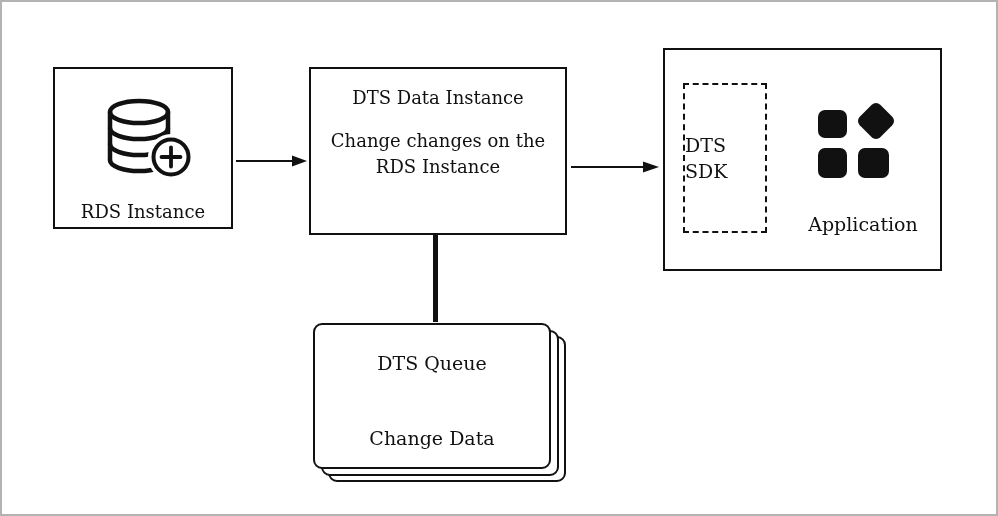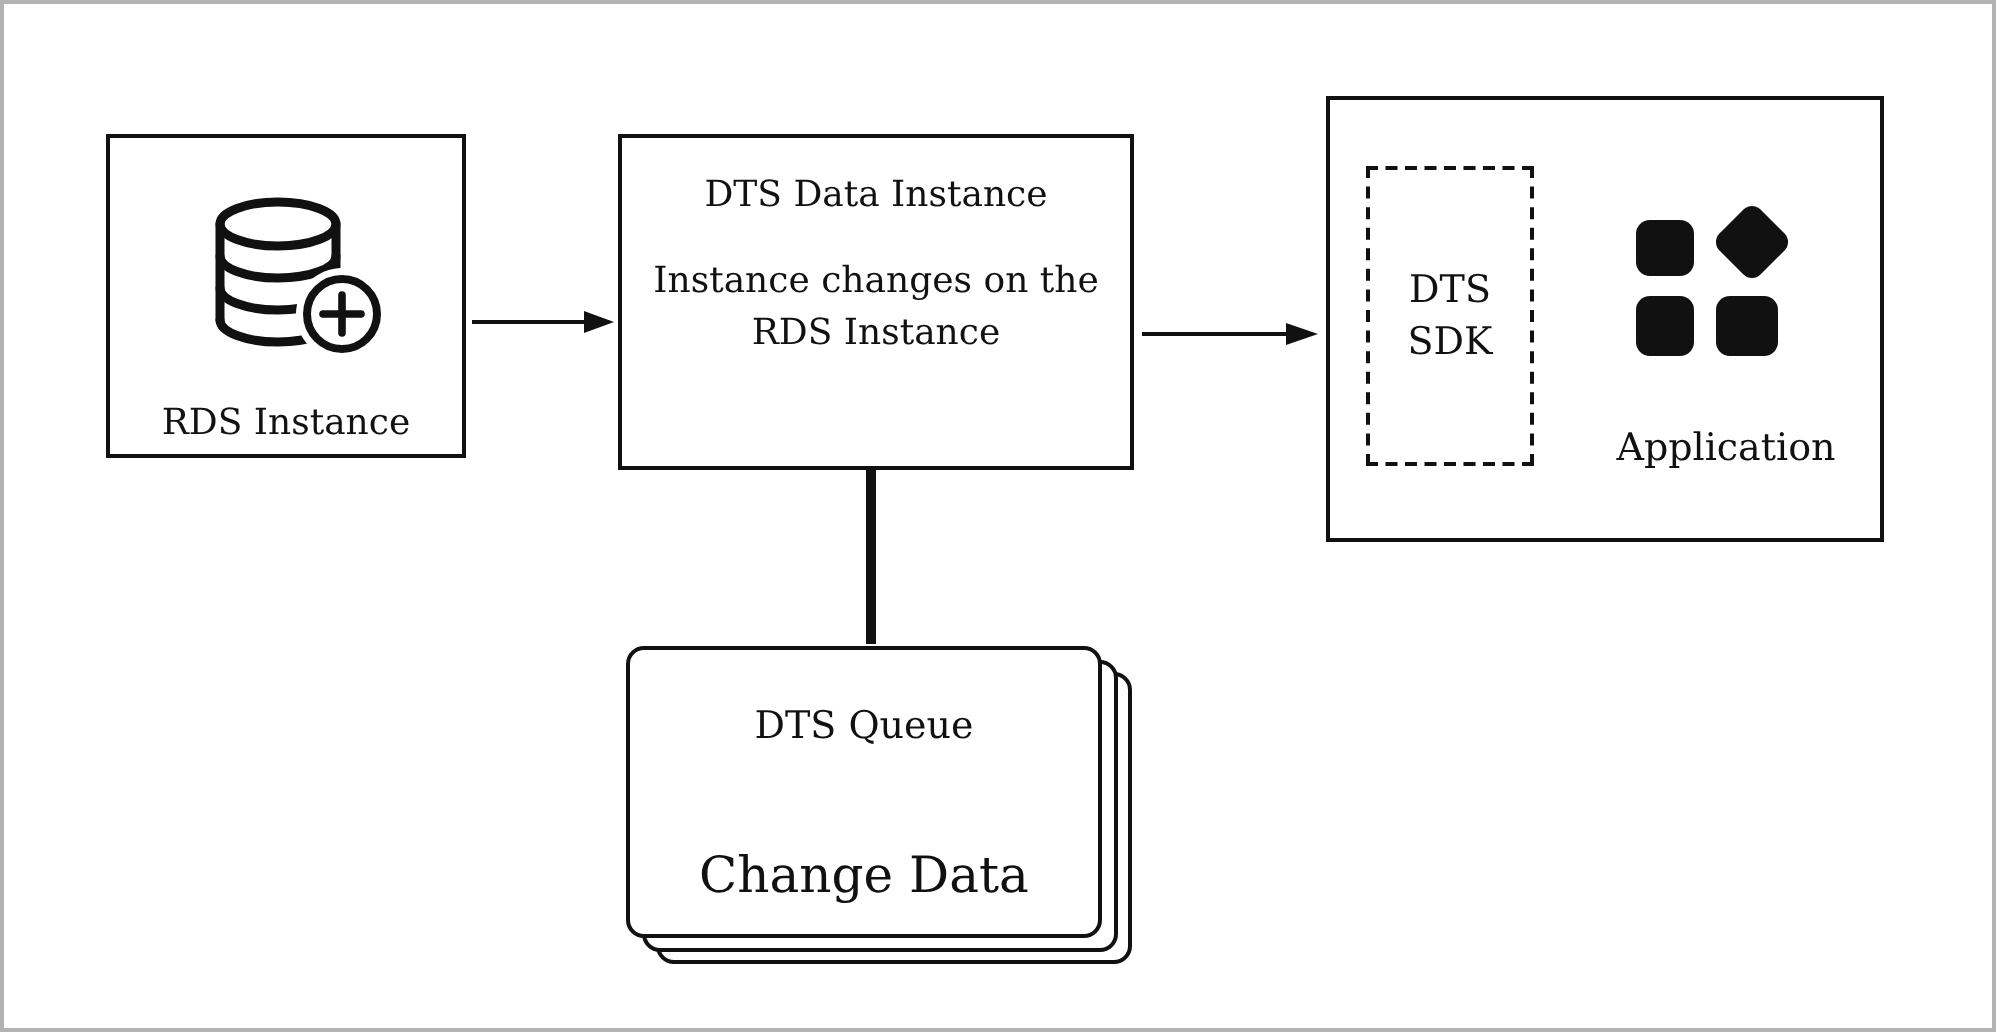--- a/index.html
+++ b/index.html
@@ -32,21 +32,21 @@
   }
   
   .capture-box { left: 309px; top: 67px; width: 258px; height: 168px; text-align: center; }
   .capture-title { margin-top: 18px; font-size: 18px; line-height: 22px; }
   .capture-desc { margin-top: 19px; font-size: 18px; line-height: 26px; white-space: nowrap; }
   
   .app-box { left: 663px; top: 48px; width: 279px; height: 223px; }
   .sdk-box {
     position: absolute; left: 683px; top: 83px; width: 84px; height: 150px;
     border: 2px dashed #111111; box-sizing: border-box;
-    display: flex; flex-direction: column; align-items: center; justify-content: center;
+    display: flex; flex-direction: column; align-items: flex-start; justify-content: center;
     font-size: 19px; line-height: 26px; text-align: center;
   }
   .app-icon-wrap { position: absolute; left: 818px; top: 101px; width: 80px; height: 78px; }
   .app-label {
     position: absolute; left: 783px; top: 212px; width: 160px;
     text-align: center; font-size: 19px; line-height: 24px;
   }
   
   .queue-layer {
     position: absolute; width: 238px; height: 146px;
@@ -55,21 +55,21 @@
   }
   .queue-back2 { left: 328px; top: 336px; }
   .queue-back1 { left: 321px; top: 330px; }
   .queue-front { left: 313px; top: 323px; }
   .queue-title {
     position: absolute; left: 0; top: 26px; width: 100%;
     text-align: center; font-size: 19px; line-height: 24px;
   }
   .queue-subtitle {
     position: absolute; left: 0; top: 101px; width: 100%;
-    text-align: center; font-size: 25px; line-height: 24px;
+    text-align: center; font-size: 19px; line-height: 24px;
   }
   
   .arrow { position: absolute; }
   .v-connector {
     position: absolute; left: 433px; top: 235px; width: 5px; height: 87px;
     background: #111111;
   }
   svg { display: block; }
 </style>
 </head>
@@ -100,21 +100,21 @@
   </div>
 
   <svg class="arrow" style="left:236px; top:154px;" width="72" height="14" viewBox="0 0 72 14">
     <line x1="0" y1="7" x2="57" y2="7" stroke="#111111" stroke-width="2"></line>
     <polygon points="56,1.5 71,7 56,12.5" fill="#111111"></polygon>
   </svg>
 
   <div class="node capture-box">
     <div class="capture-title">DTS Data Instance</div>
     <div class="capture-desc">
-      <div>Instance changes on the</div>
+      <div>Change changes on the</div>
       <div>RDS Instance</div>
     </div>
   </div>
 
   <svg class="arrow" style="left:571px; top:160px;" width="89" height="14" viewBox="0 0 89 14">
     <line x1="0" y1="7" x2="73" y2="7" stroke="#111111" stroke-width="2"></line>
     <polygon points="72,1.5 88,7 72,12.5" fill="#111111"></polygon>
   </svg>
 
   <div class="v-connector"></div>

